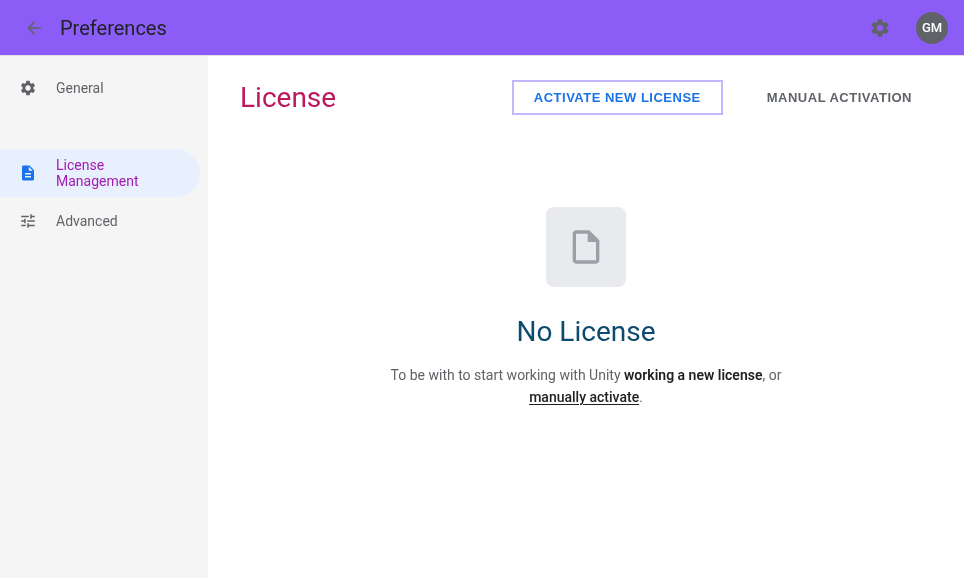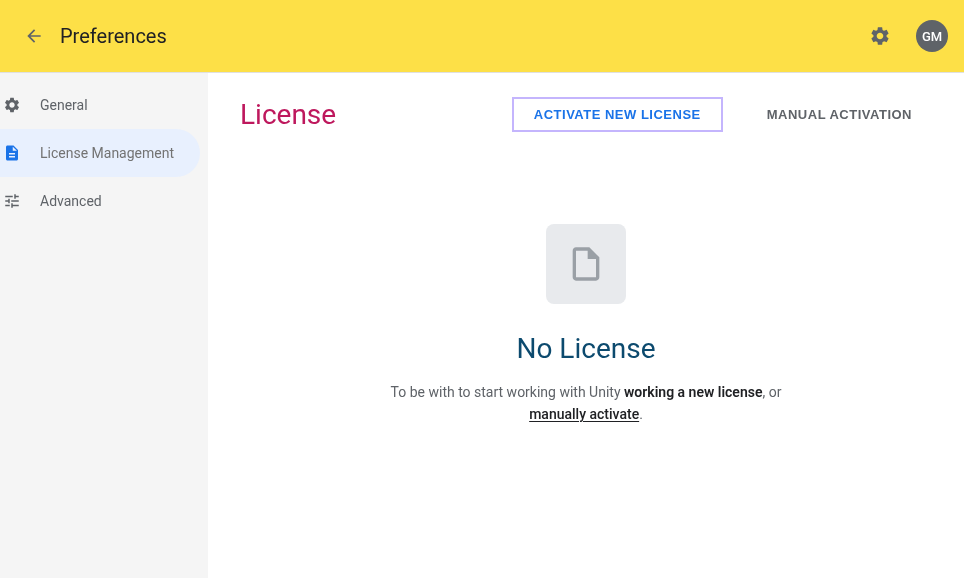--- a/index.html
+++ b/index.html
@@ -10,22 +10,22 @@
       height: 578px;
       overflow: hidden;
       display: flex;
       flex-direction: column;
     }
 
     
     .topbar {
       display: flex;
       align-items: center;
-      height: 73px;
-      background: #fde047;
+      height: 56px;
+      background: #8b5cf6;
       padding: 0 16px;
       border-bottom: 1px solid #e0e0e0;
       flex-shrink: 0;
     }
     .topbar-back {
       display: flex;
       align-items: center;
       justify-content: center;
       width: 36px;
       height: 36px;
@@ -81,31 +81,32 @@
     .sidebar {
       width: 208px;
       background: #f5f5f5;
       flex-shrink: 0;
       padding-top: 8px;
     }
     .sidebar-item {
       display: flex;
       align-items: center;
       height: 48px;
-      padding: 0 0;
+      padding: 0 16px;
       cursor: pointer;
       border-radius: 0 24px 24px 0;
       margin-right: 8px;
       color: #5f6368;
       font-size: 14px;
       gap: 16px;
     }
     .sidebar-item.active {
       background: #e8f0fe;
-      color: #737373;
+      color: #a21caf;
+      margin-top: 37px;
     }
     .sidebar-item.active .sidebar-icon { color: #1a73e8; }
     .sidebar-icon {
       font-size: 18px;
       width: 24px;
       display: flex;
       align-items: center;
       justify-content: center;
       flex-shrink: 0;
     }

